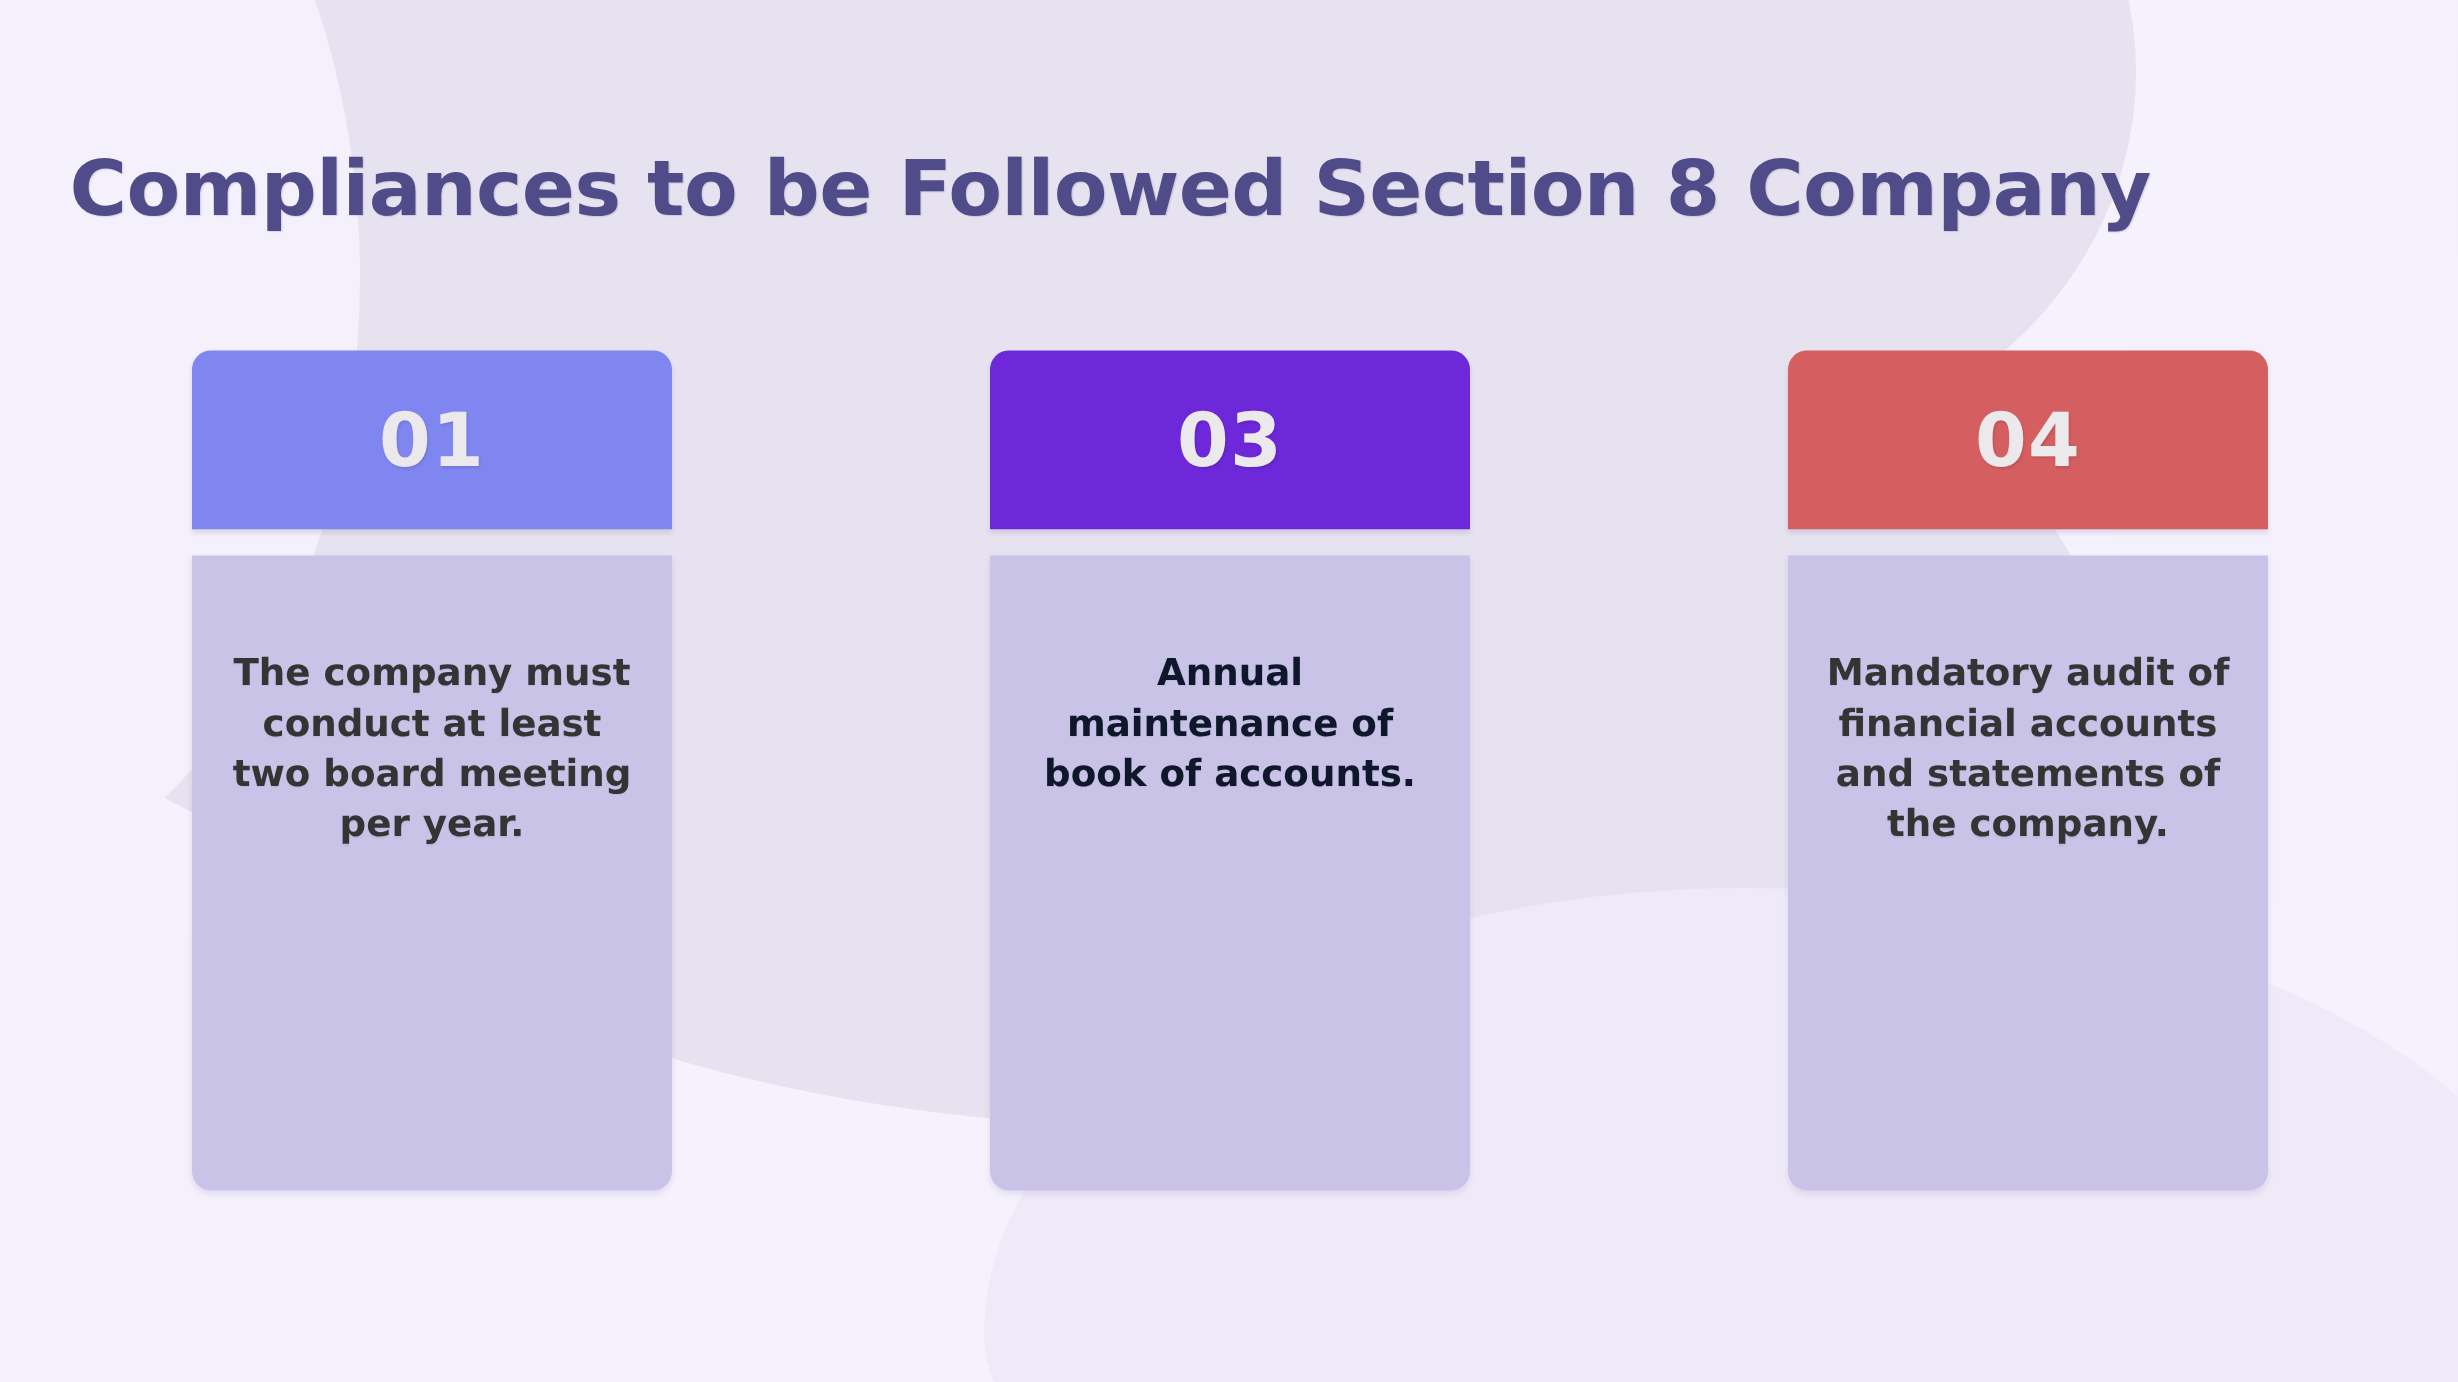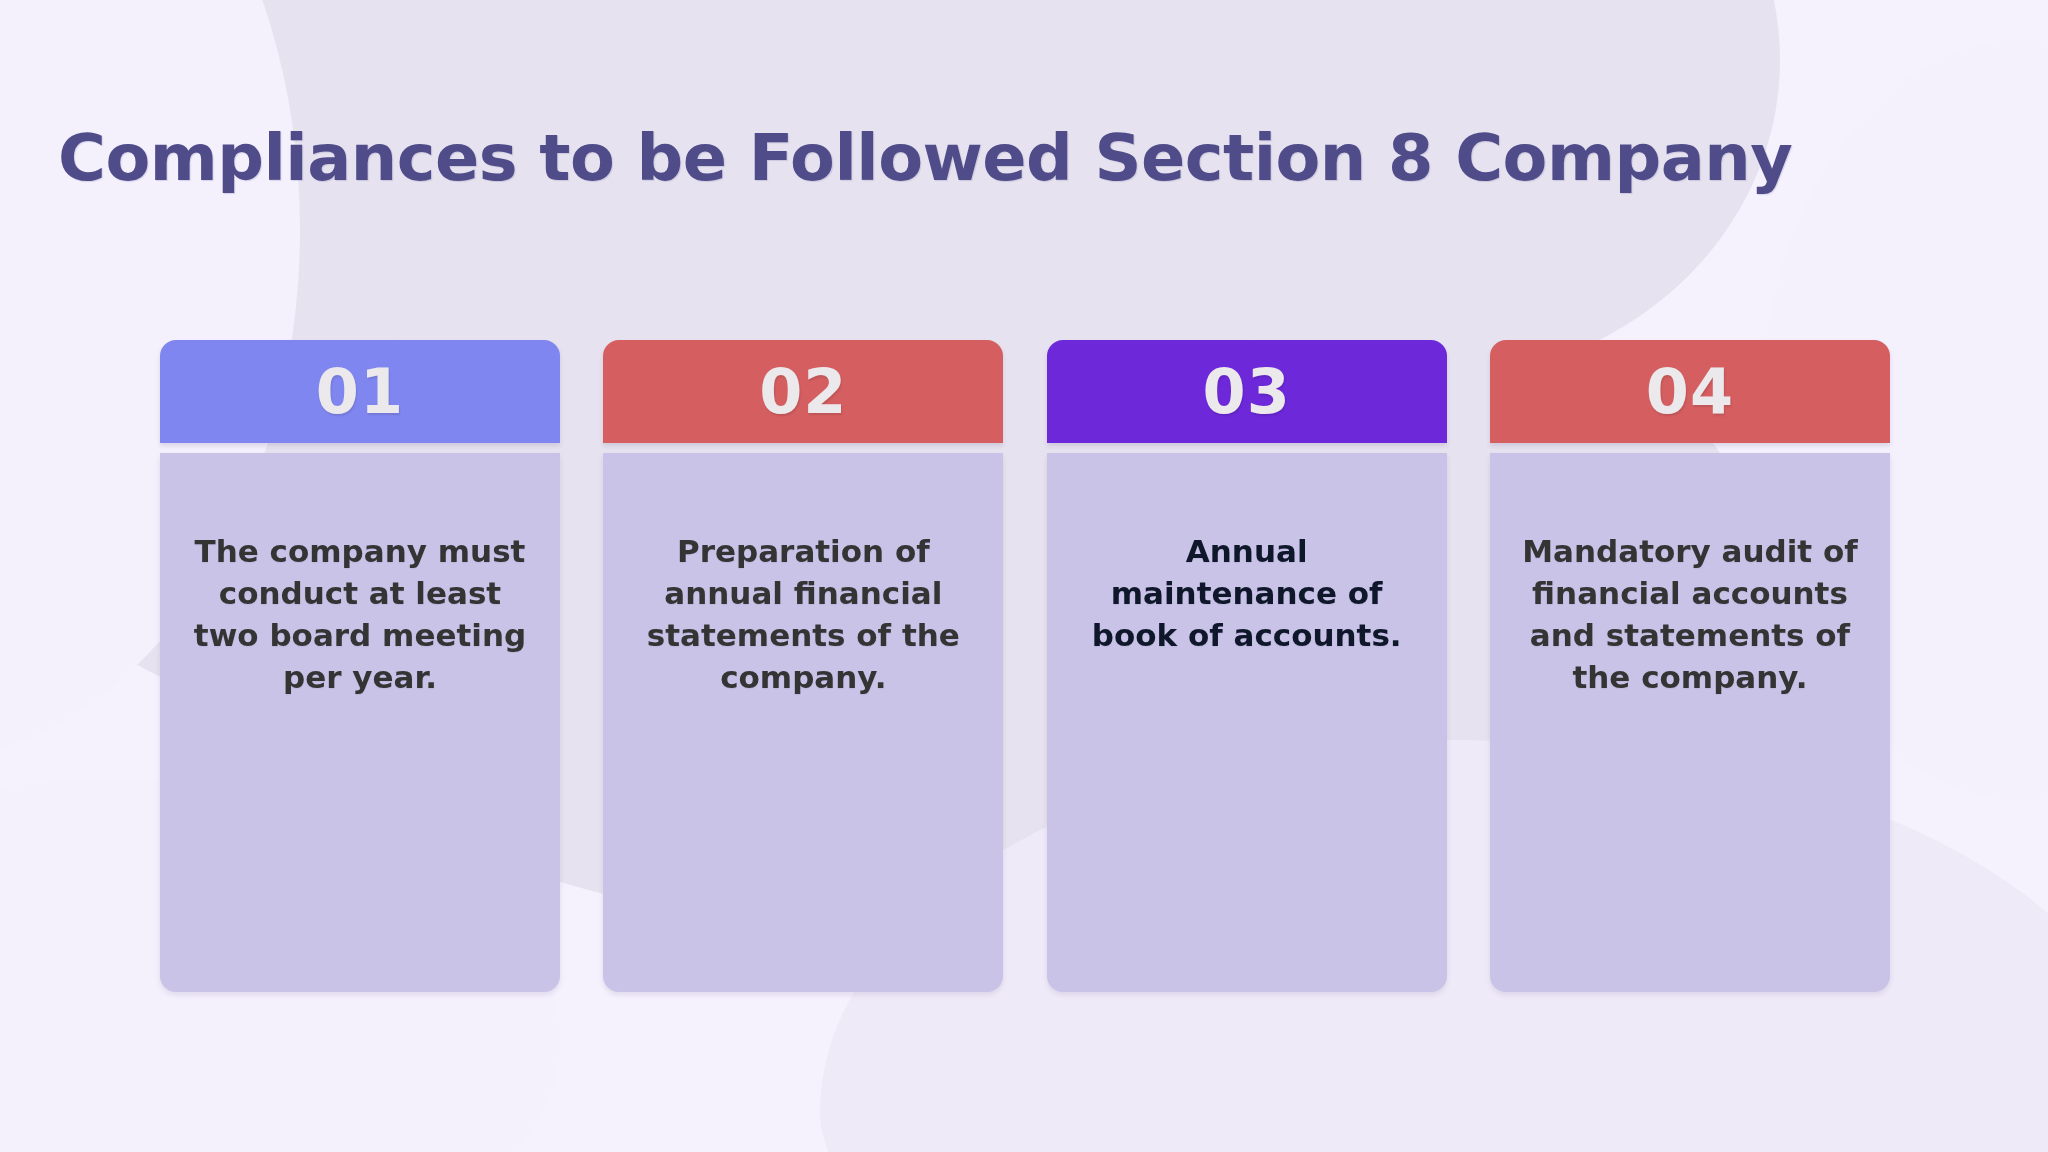--- a/index.html
+++ b/index.html
@@ -89,40 +89,39 @@
     justify-content:space-between;
   }
   .card{
     width:400px;
     height:700px;
     display:flex;
     flex-direction:column;
     position:relative;
   }
   .card-header{
-    height:103px;
+    height:149px;
     border-radius:16px 16px 0 0;
     display:flex;
     align-items:center;
     justify-content:center;
     box-shadow:0 3px 4px rgba(90,80,130,.16);
     flex:0 0 auto;
-    margin-top:48px;
   }
   .card-number{
     font-size:62px;
     font-weight:bold;
     color:#ebe9ec;
     letter-spacing:1px;
     line-height:1;
     text-shadow:1px 2px 2px rgba(0,0,0,.10);
     font-family:"DejaVu Sans", sans-serif;
   }
   .card-body{
-    margin-top:10px;
+    margin-top:22px;
     flex:1 1 auto;
     background:#c9c3e8;
     border-radius:0 0 16px 16px;
     box-shadow:0 3px 5px rgba(90,80,130,.13);
     padding:46px 22px 0 22px;
     box-sizing:border-box;
     text-align:center;
   }
   .card-text{
     font-size:31px;
@@ -152,28 +151,20 @@
 
     <div class="card">
       <div class="card-header" style="background: rgb(128, 134, 239);">
         <span class="card-number" style="color: rgb(235, 233, 236);">01</span>
       </div>
       <div class="card-body" style="background: rgb(201, 195, 232);">
         <p class="card-text" style="color: rgb(52, 52, 52);">The company must conduct at least two board meeting per year.</p>
       </div>
     </div>
 
-    <div class="card">
-      <div class="card-header" style="background: rgb(212, 94, 96);">
-        <span class="card-number" style="color: rgb(235, 233, 236);">02</span>
-      </div>
-      <div class="card-body" style="background: rgb(201, 195, 232);">
-        <p class="card-text" style="color: rgb(52, 52, 52);">Preparation of annual financial statements of the company.</p>
-      </div>
-    </div>
 
     <div class="card">
       <div class="card-header" style="background: #6d28d9;">
         <span class="card-number" style="color: rgb(235, 233, 236);">03</span>
       </div>
       <div class="card-body" style="background: rgb(201, 195, 232);">
         <p class="card-text" style="color: #0f172a;">Annual maintenance of book of accounts.</p>
       </div>
     </div>
 

